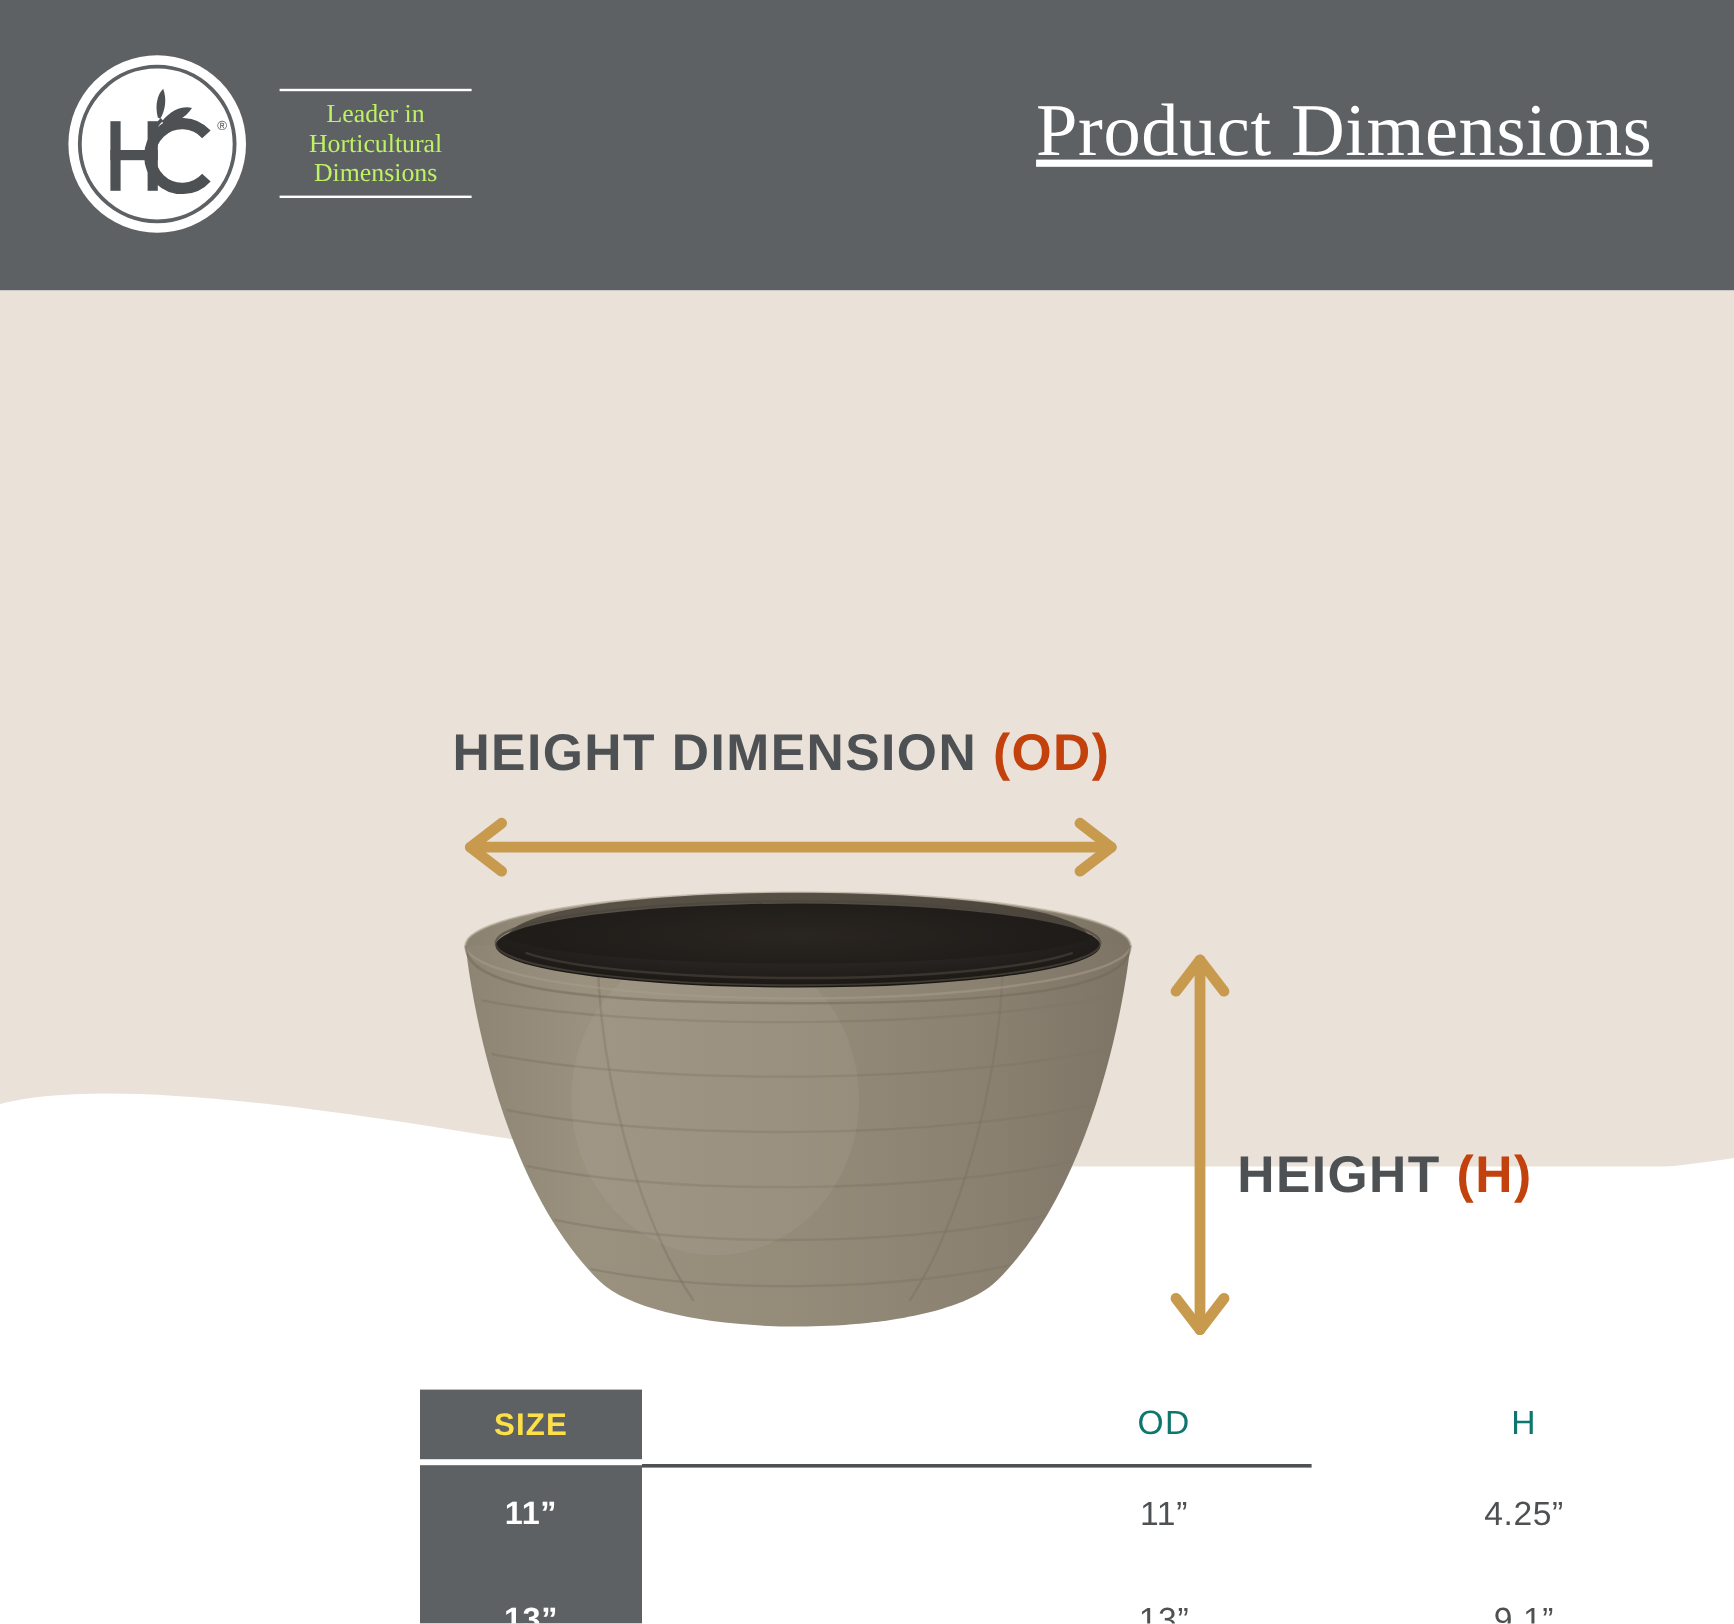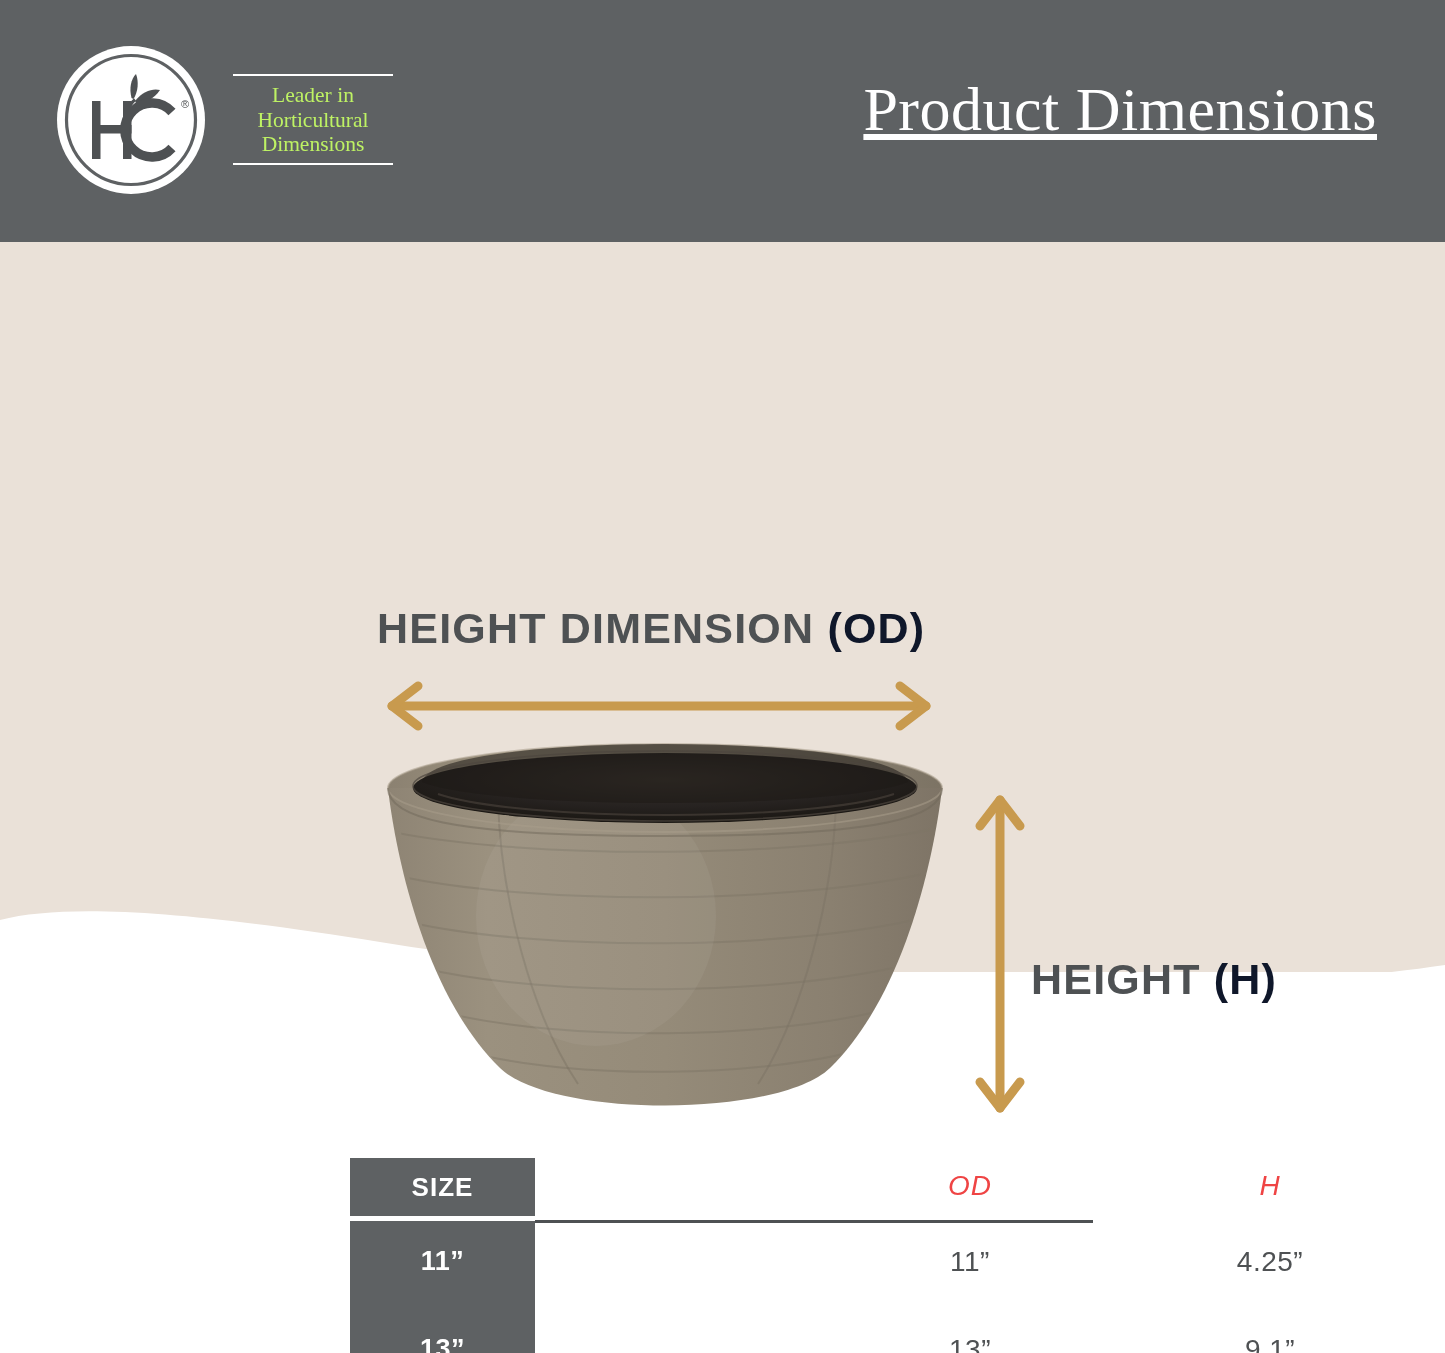--- a/index.html
+++ b/index.html
@@ -73,21 +73,21 @@
   }
 
   
   .dim-label {
     position: absolute;
     font-family: "Liberation Sans", sans-serif;
     font-weight: bold;
     color: #4e5153;
     white-space: nowrap;
   }
-  .dim-label .accent { color: #0f172a; }
+  .dim-label .accent { color: #c2410c; }
 
   #od-label {
     left: 377px;
     top: 362px;
     font-size: 43px;
     letter-spacing: 1.2px;
   }
   #h-label {
     left: 1031px;
     top: 669px;
@@ -121,21 +121,21 @@
     left: 350px;
     top: 1158px;
     width: 745px;
     height: 195px;
   }
   #size-head-cell {
     position: absolute;
     left: 0; top: 0;
     width: 185px; height: 58px;
     background: #5e6163;
-    color: #ffffff;
+    color: #fde047;
     font-size: 26px;
     font-weight: bold;
     letter-spacing: 1px;
     display: flex;
     align-items: center;
     justify-content: center;
   }
   #size-body-cell {
     position: absolute;
     left: 0; top: 63px;
@@ -149,24 +149,23 @@
     text-align: center;
     color: #ffffff;
     font-size: 27px;
     font-weight: bold;
     letter-spacing: 0.5px;
   }
   .col-head {
     position: absolute;
     top: 12px;
     text-align: center;
-    color: #ef4444;
+    color: #0f766e;
     font-size: 28px;
     letter-spacing: 1px;
-    font-style: italic;
   }
   #od-head { left: 530px; width: 180px; }
   #h-head  { left: 830px; width: 180px; }
 
   #table-rule {
     position: absolute;
     left: 185px;
     top: 62px;
     width: 558px;
     height: 2.5px;

